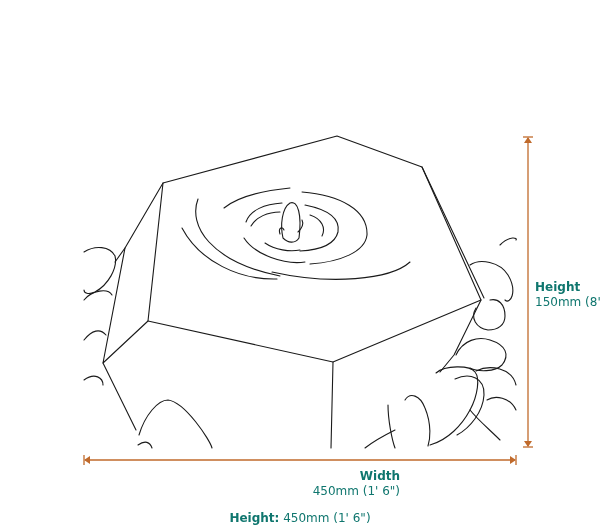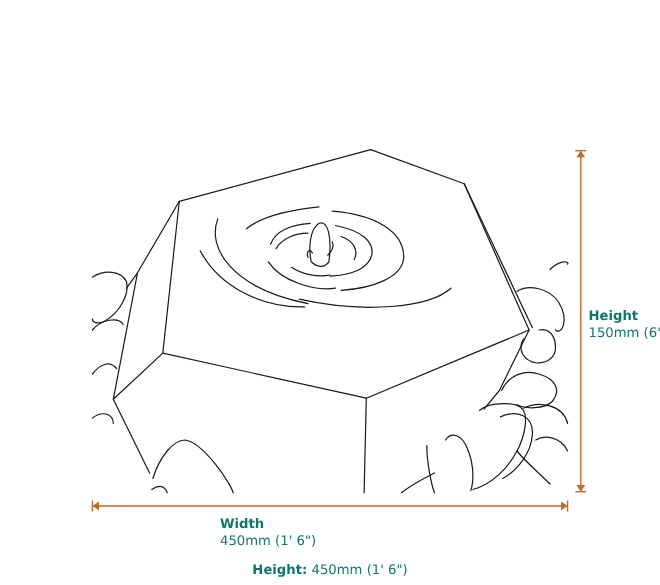--- a/index.html
+++ b/index.html
@@ -72,24 +72,24 @@
     <line x1="85" y1="460" x2="515" y2="460" stroke-width="1.3"></line>
     <line x1="84" y1="455" x2="84" y2="465" stroke-width="1.3"></line>
     <path d="M90,456 L90,464 L84,460 Z" stroke="none"></path>
     <line x1="516" y1="455" x2="516" y2="465" stroke-width="1.3"></line>
     <path d="M510,456 L510,464 L516,460 Z" stroke="none"></path>
   </g>
 </svg>
 
 <div class="dim" style="left:535px;top:280px;">
   <div class="label">Height</div>
-  <div style="white-space:nowrap;">150mm (6'</div>
+  <div style="white-space:nowrap;">150mm (8'</div>
 </div>
 
-<div class="dim" style="left:200px;top:469px;width:200px;text-align:left;">
+<div class="dim" style="left:200px;top:469px;width:200px;text-align:right;">
   <div class="label">Width</div>
   <div>450mm (1' 6")</div>
 </div>
 
 <div class="dim" style="left:200px;top:511px;width:200px;text-align:center;white-space:nowrap;">
   <span class="label">Height:</span>
   <span>450mm (1' 6")</span>
 </div>
 
 </body></html>

